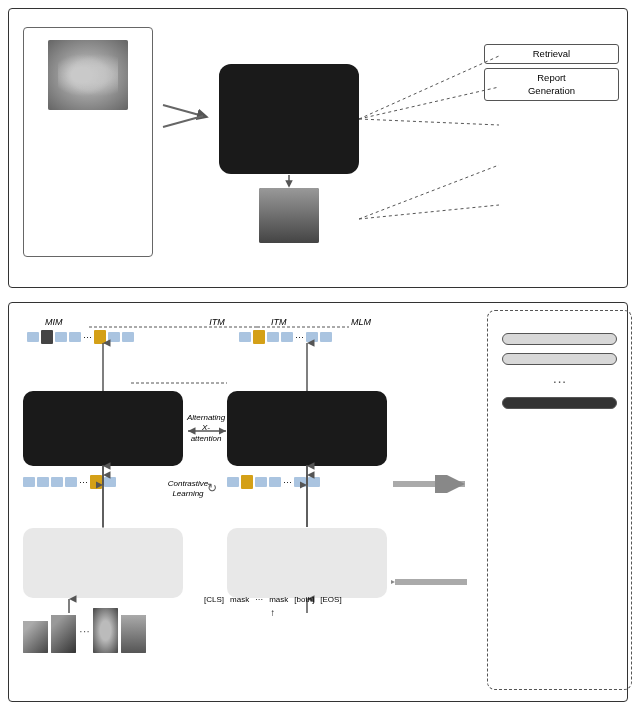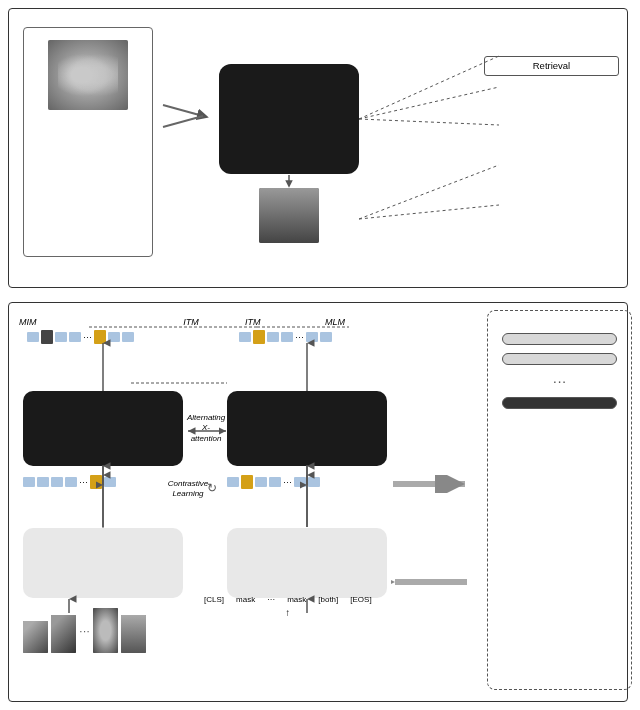--- a/index.html
+++ b/index.html
@@ -182,21 +182,20 @@
       gap: 4px;
     }
     .task-box {
       border: 1.5px solid #555;
       border-radius: 3px;
       padding: 3px 8px;
       font-size: 9.5px;
       text-align: center;
       line-height: 1.3;
       background: #fff;
-      margin-top: 12px;
     }
 
     
     .dotted-lines {
       position: absolute;
       top: 0; left: 0;
       width: 100%; height: 100%;
       pointer-events: none;
     }
 
@@ -311,20 +310,21 @@
   <div class="domain-box">
     <div class="domain-label"></div>
     <div class="domain-img"></div>
     <div class="efficient-label"></div>
   </div>
 
   <div class="downstream-title"></div>
 
   <div class="task-boxes">
     <div class="task-box">Retrieval</div>
+    <div class="task-box">Report<br>Generation</div>
   </div>
 
   <svg class="dotted-lines">
 
     <line x1="350" y1="110" x2="490" y2="47" stroke="#555" stroke-width="1" stroke-dasharray="3,3"></line>
     <line x1="350" y1="110" x2="490" y2="78" stroke="#555" stroke-width="1" stroke-dasharray="3,3"></line>
     <line x1="350" y1="110" x2="490" y2="116" stroke="#555" stroke-width="1" stroke-dasharray="3,3"></line>
 
     <line x1="350" y1="210" x2="490" y2="156" stroke="#555" stroke-width="1" stroke-dasharray="3,3"></line>
     <line x1="350" y1="210" x2="490" y2="196" stroke="#555" stroke-width="1" stroke-dasharray="3,3"></line>
@@ -334,21 +334,21 @@
       <marker id="dah" markerWidth="5" markerHeight="5" refX="2.5" refY="2.5" orient="auto">
         <path d="M0,0 L5,2.5 L0,5 Z" fill="#555"></path>
       </marker>
     </defs>
   </svg>
 </div>
 
 <div class="section-b">
   <span class="section-label"></span>
 
-  <div style="position:absolute; top:14px; left:10px; display:flex; gap:0;">
+  <div style="position:absolute; top:14px; left:36px; display:flex; gap:0;">
     <div style="width:118px; text-align:left; font-size:9px; font-style:italic;">MIM</div>
     <div style="width:108px; text-align:center; font-size:9px; font-style:italic;">ITM</div>
     <div style="width:40px; text-align:left; font-size:9px; font-style:italic;">ITM</div>
     <div style="width:60px; text-align:right; font-size:9px; font-style:italic;">MLM</div>
   </div>
 
   <div style="position:absolute; top:27px; left:18px; display:flex; align-items:center; gap:2px;">
     <div style="width:12px;height:10px;background:#aac4e0;border-radius:1px;"></div>
     <div style="width:12px;height:14px;background:#444;border-radius:1px;"></div>
     <div style="width:12px;height:10px;background:#aac4e0;border-radius:1px;"></div>
@@ -513,21 +513,21 @@
       <div style="position:absolute;inset:0;background:radial-gradient(ellipse at center,#bbb 30%,#444 100%);"></div>
     </div>
     <div style="width:25px;height:38px;background:#777;border-radius:1px;position:relative;overflow:hidden;">
       <div style="position:absolute;inset:0;background:linear-gradient(#aaa,#555);"></div>
     </div>
   </div>
 
   <div style="position:absolute; bottom:28px; left:30px; font-size:10px; font-weight:bold; text-align:center;"></div>
 
   <div style="position:absolute; bottom:80px; left:195px; display:flex; flex-direction:column; align-items:center; gap:3px;">
-    <div style="display:flex; gap:12px; font-size:8px;">
+    <div style="display:flex; gap:6px; font-size:8px;">
       <span>[CLS]</span>
       <span>mask</span>
       <span>···</span>
       <span>mask</span>
       <span>[both]</span>
       <span>[EOS]</span>
     </div>
 
     <div style="display:flex; flex-direction:column; align-items:center;">
       <div style="font-size:10px;">↑</div>

